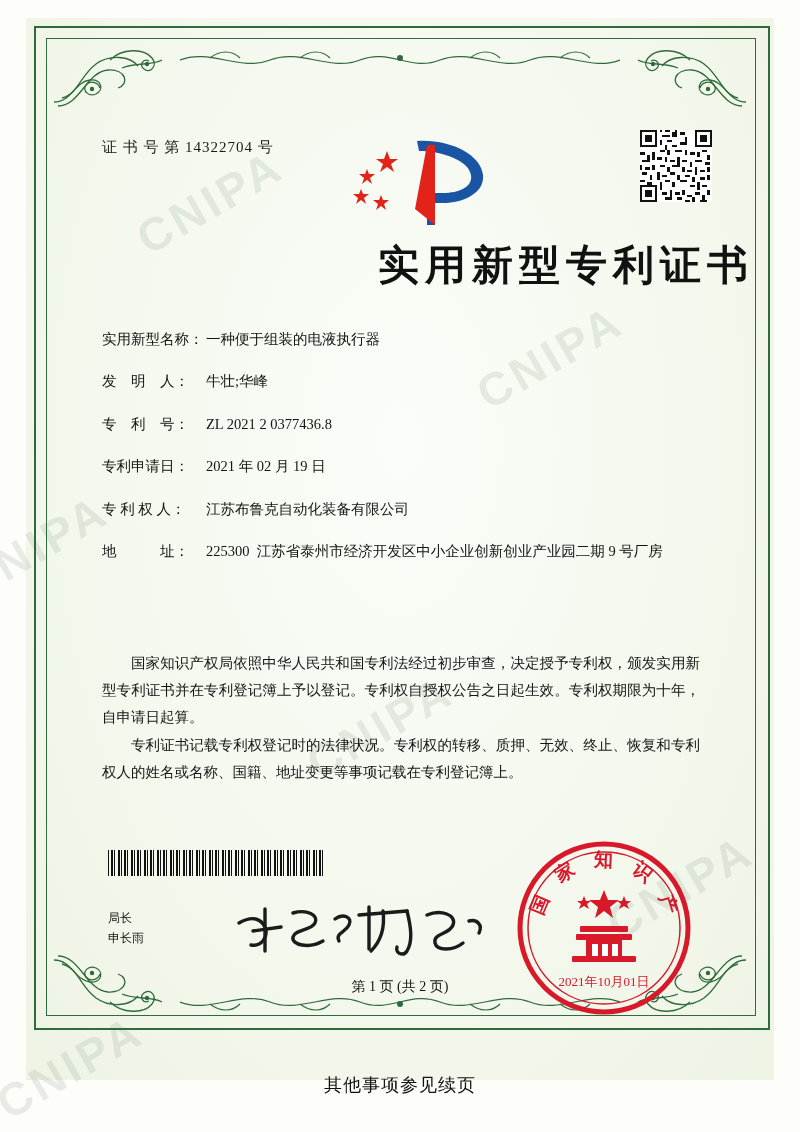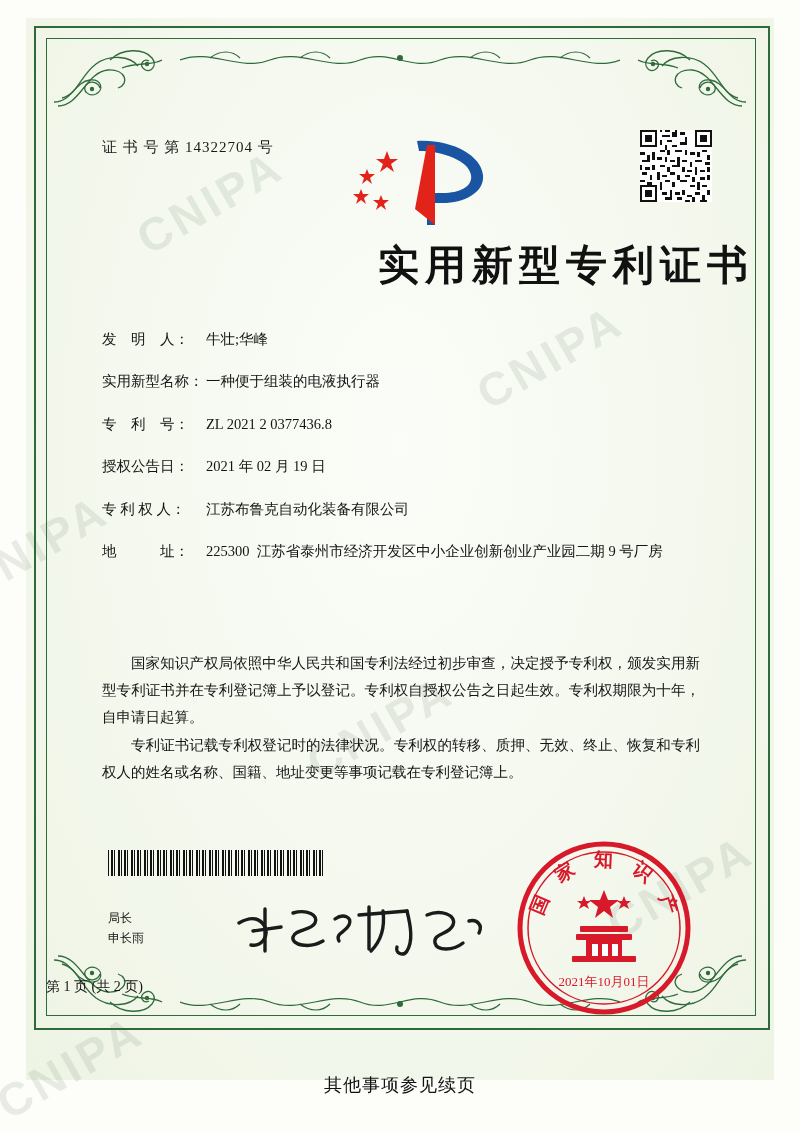--- a/index.html
+++ b/index.html
@@ -200,20 +200,21 @@
   .seal {
     position: absolute;
     right: 60px; top: 800px;
     width: 180px; height: 180px;
   }
   .seal svg { width: 100%; height: 100%; }
 
   .page-num {
     position: absolute;
     left: 0; right: 0; bottom: 18px;
+    text-align: center;
     font-size: 14px;
     color: #141414;
   }
 
   .footer-note {
     position: absolute;
     left: 0; right: 0; bottom: 35px;
     text-align: center;
     font-size: 18px;
     color: #111;
@@ -418,33 +419,33 @@
             <rect x="21" y="27" width="1" height="2"></rect>
           <rect x="24" y="28" width="3" height="1"></rect>
         </g>
       </svg>
     </div>
 
     <div class="title">实用新型专利证书</div>
 
     <div class="fields">
       <div class="field-row">
+        <div class="field-label">实用新型名称：</div>
+        <div class="field-value">一种便于组装的电液执行器</div>
+      </div>
+      <div class="field-row">
         <div class="field-label">发　明　人：</div>
         <div class="field-value">牛壮;华峰</div>
-      </div>
-      <div class="field-row">
-        <div class="field-label">实用新型名称：</div>
-        <div class="field-value">一种便于组装的电液执行器</div>
       </div>
       <div class="field-row">
         <div class="field-label">专　利　号：</div>
         <div class="field-value">ZL 2021 2 0377436.8</div>
       </div>
       <div class="field-row">
-        <div class="field-label">授权公告日：</div>
+        <div class="field-label">专利申请日：</div>
         <div class="field-value">2021 年 02 月 19 日</div>
       </div>
       <div class="field-row">
         <div class="field-label">专 利 权 人：</div>
         <div class="field-value">江苏布鲁克自动化装备有限公司</div>
       </div>
       <div class="field-row">
         <div class="field-label">地　　　址：</div>
         <div class="field-value">225300  江苏省泰州市经济开发区中小企业创新创业产业园二期 9 号厂房</div>
       </div>

